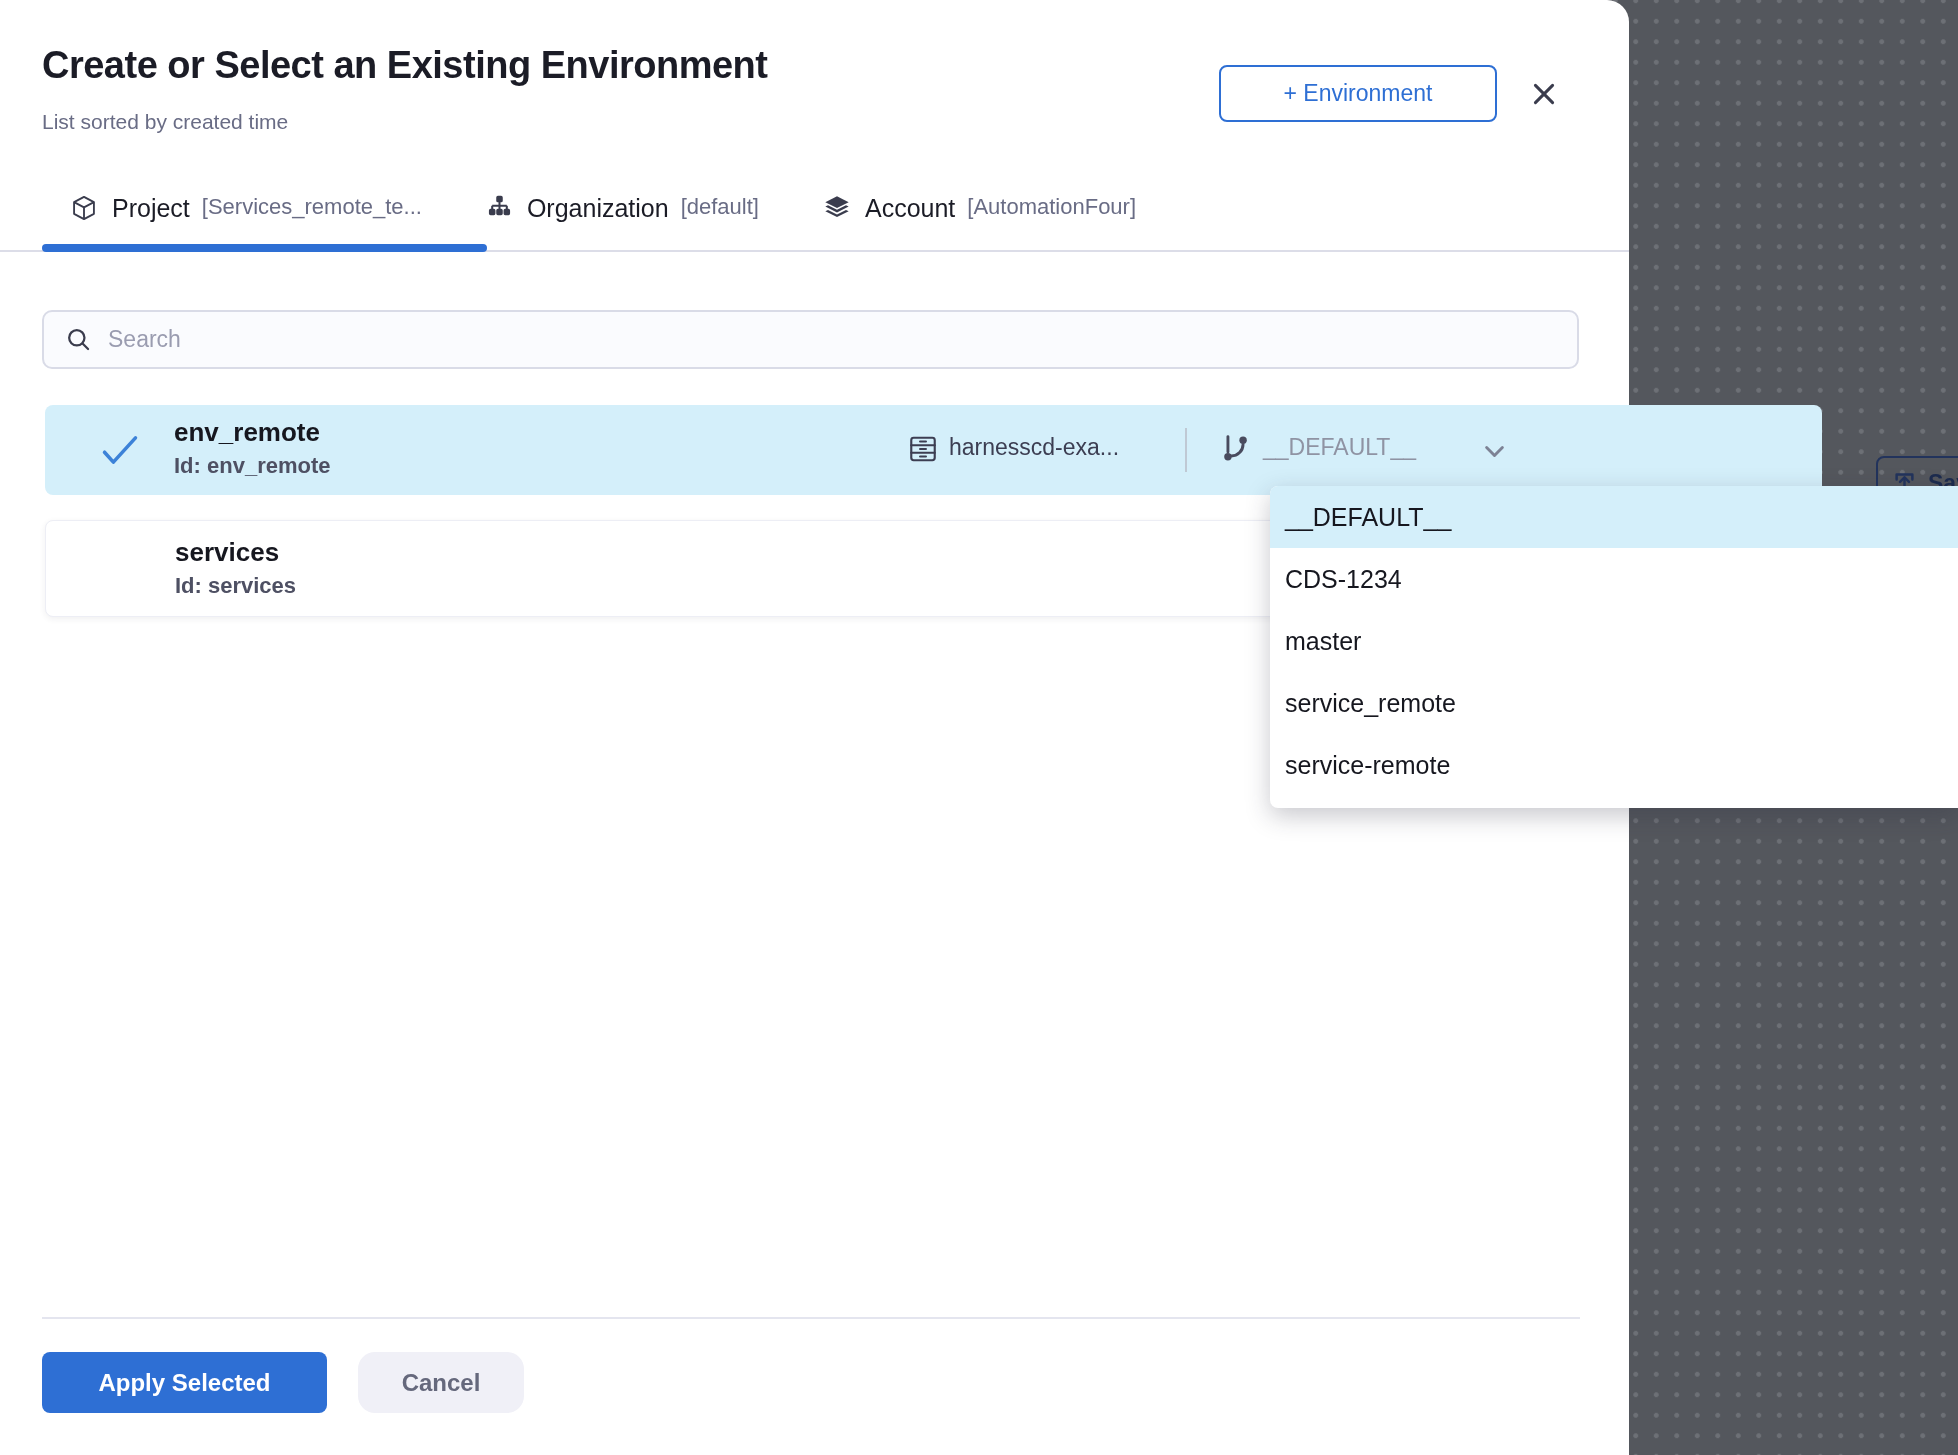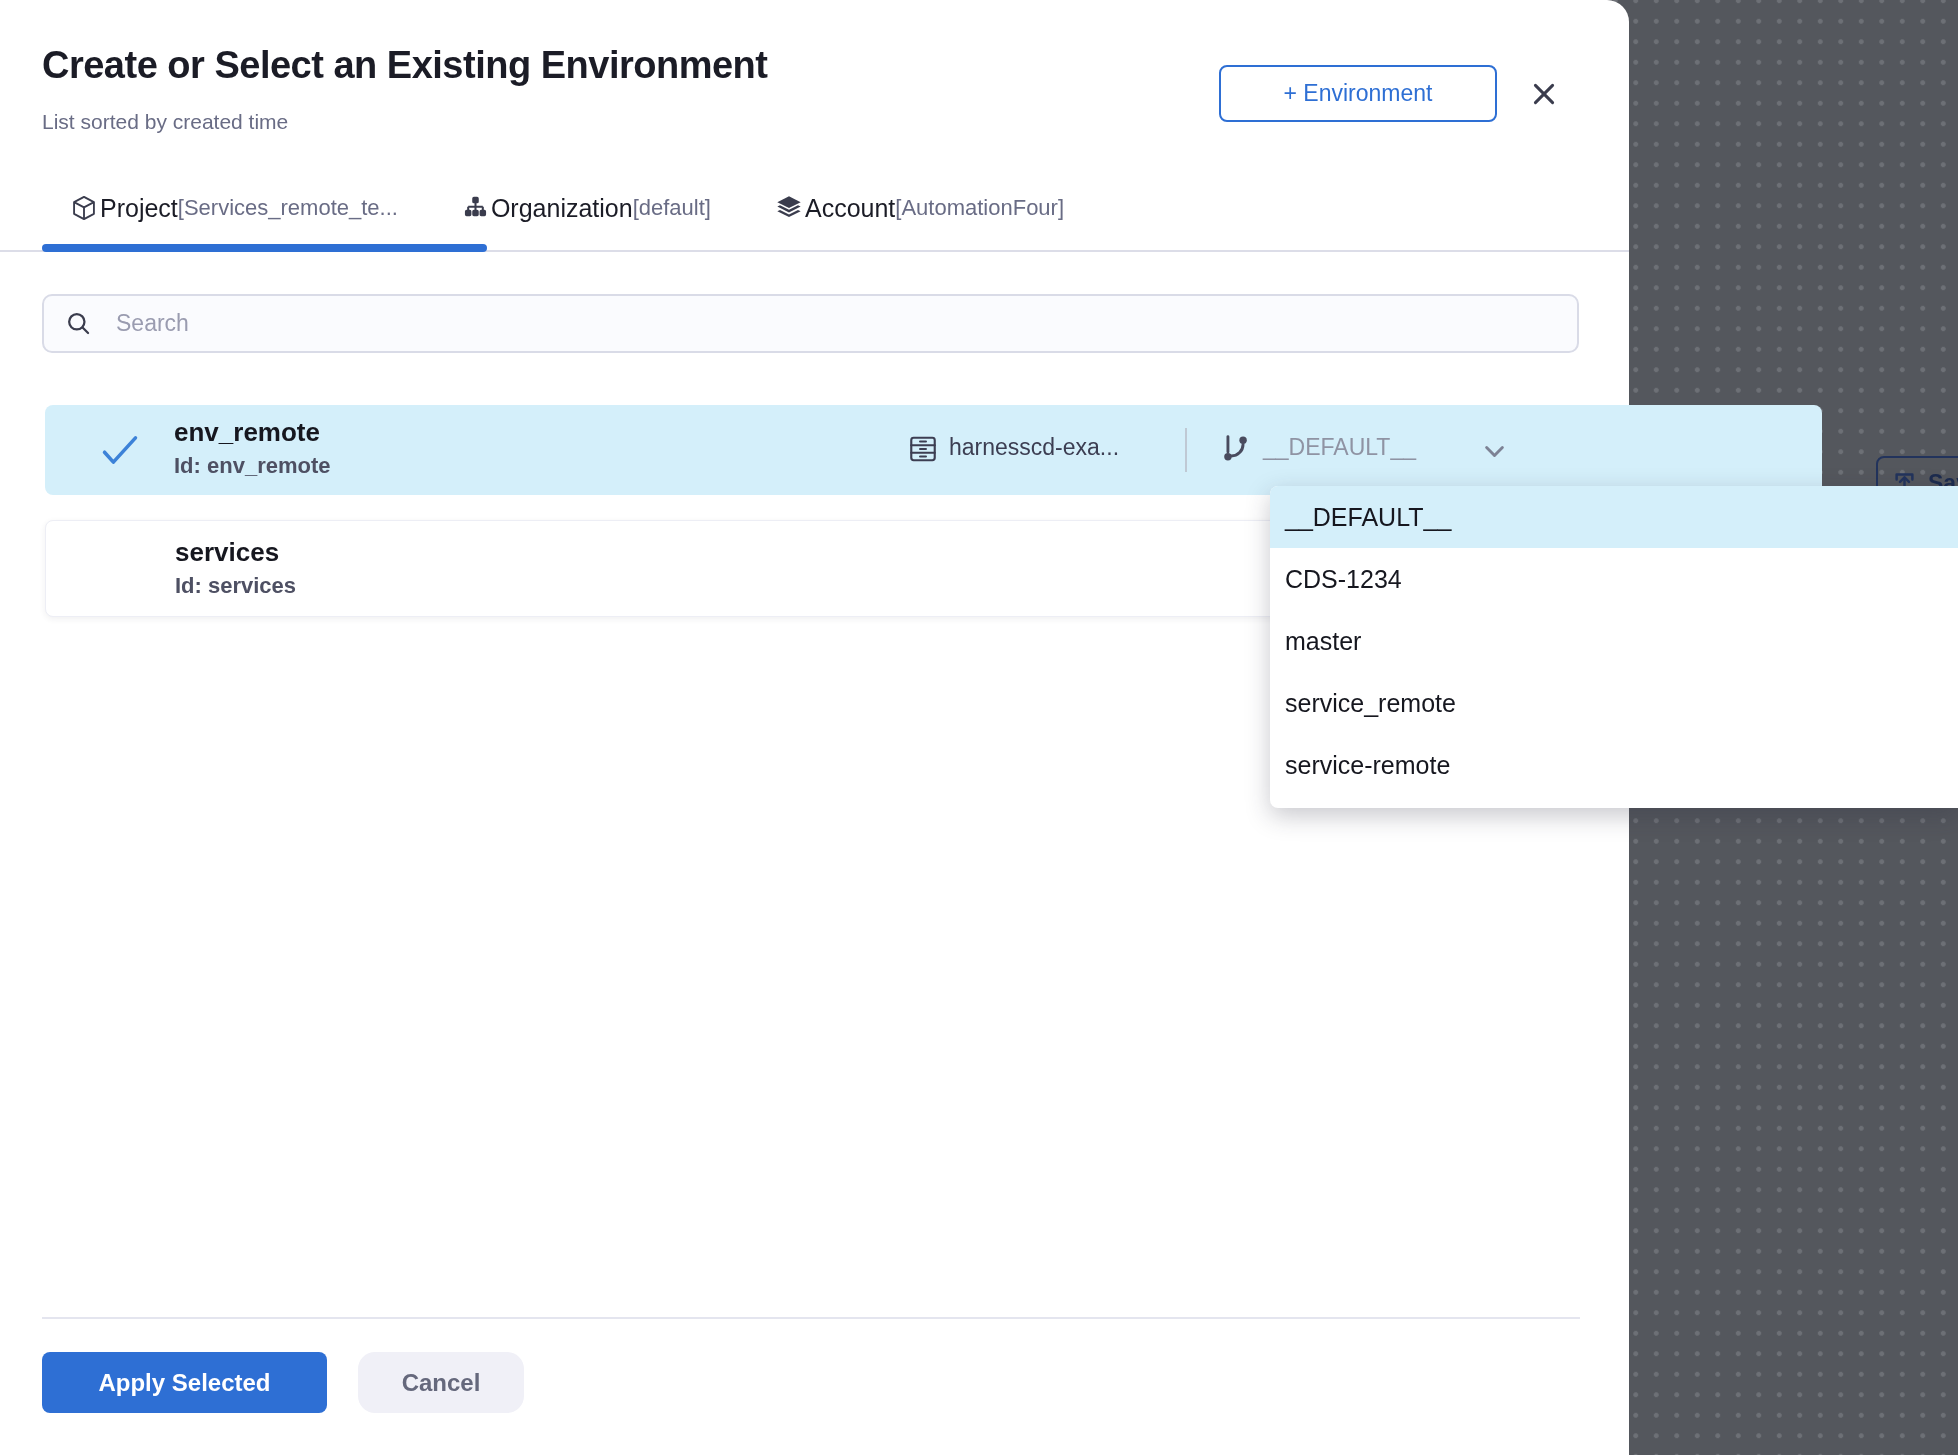--- a/index.html
+++ b/index.html
@@ -42,30 +42,30 @@
     font-family:"Liberation Sans","DejaVu Sans",sans-serif;
   }
   .close-btn{
     position:absolute;left:1524px;top:74px;width:40px;height:40px;
     background:none;border:none;cursor:pointer;display:flex;align-items:center;justify-content:center;padding:0;
   }
   
   .tabs{
     position:absolute;left:70px;top:186px;display:flex;gap:64px;align-items:center;height:44px;
   }
-  .tab{display:flex;align-items:center;gap:2px;cursor:pointer;}
+  .tab{display:flex;align-items:flex-start;gap:14px;cursor:pointer;}
   .tab-label{font-size:25px;color:#1b1c26;}
   .tab-scope{font-size:22px;color:#696c85;margin-left:-2px;}
   .tabs-divider{position:absolute;left:0;top:250px;width:1629px;height:2px;background:#dcdde8;}
   .tab-underline{position:absolute;left:42px;top:244px;width:445px;height:8px;border-radius:4px;background:#2e6fd4;z-index:2;}
   
   .search-box{
-    position:absolute;left:42px;top:294px;width:1537px;height:59px;box-sizing:border-box;
+    position:absolute;left:42px;top:310px;width:1537px;height:59px;box-sizing:border-box;
     border:2px solid #d9dbe7;border-radius:10px;background:#fafbfe;
-    display:flex;align-items:center;padding:0 16px 0 21px;gap:22px;
+    display:flex;align-items:center;padding:0 16px 0 21px;gap:14px;
   }
   .search-box input{
     flex:1;border:none;outline:none;background:transparent;
     font-size:23px;color:#1b1c26;font-family:"Liberation Sans","DejaVu Sans",sans-serif;
   }
   .search-box input::placeholder{color:#9a9cb0;}
   
   .env-row{position:absolute;left:45px;width:1777px;border-radius:8px;cursor:pointer;}
   .env-row.selected{top:405px;height:90px;background:#d4effa;}
   .env-row.plain{

